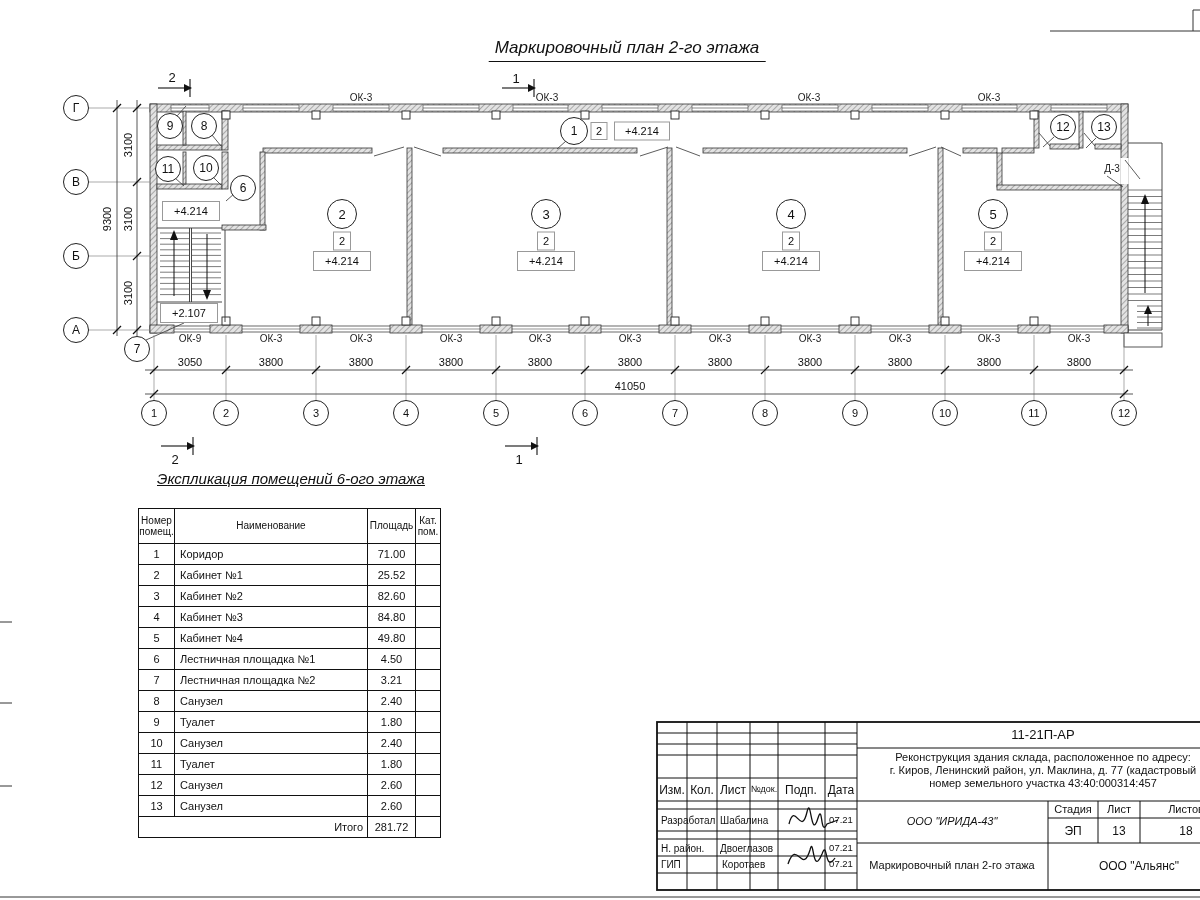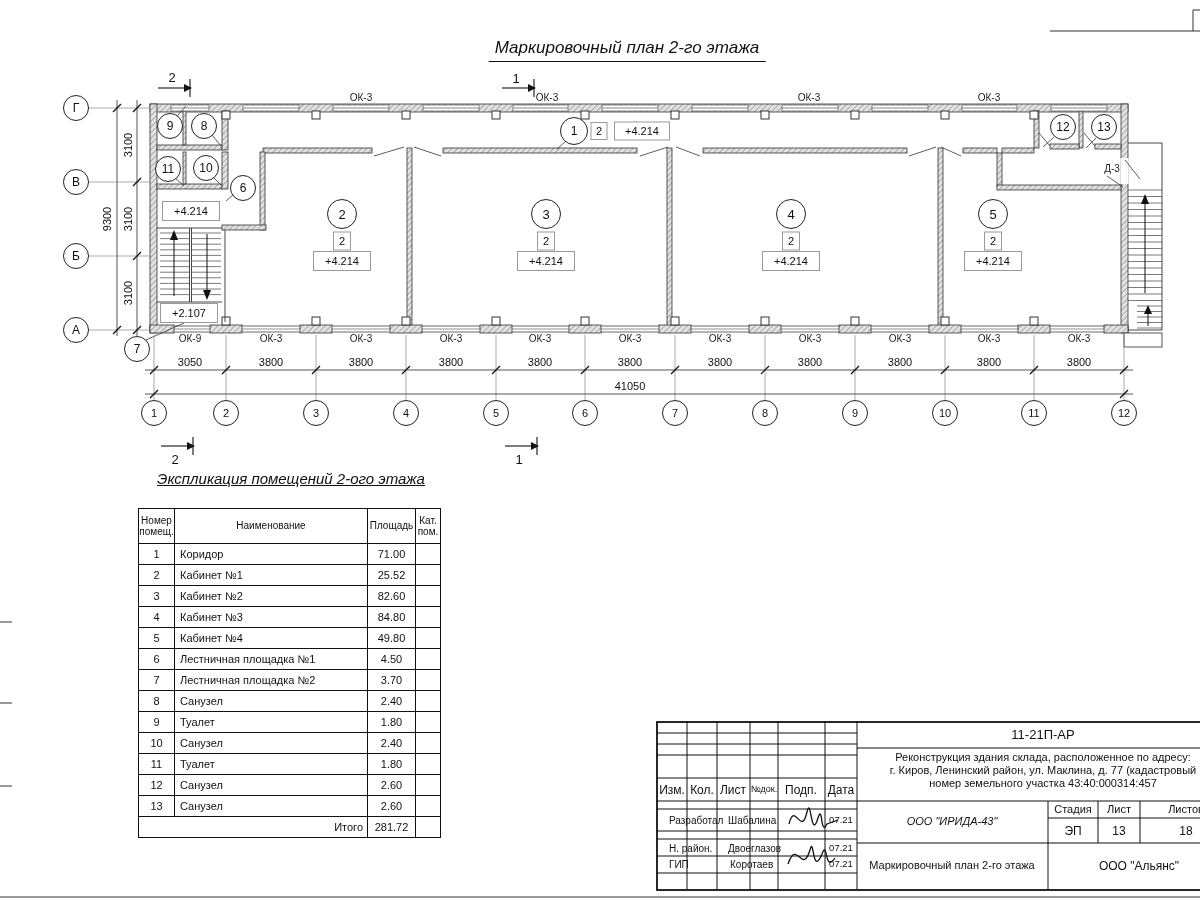--- a/index.html
+++ b/index.html
@@ -25,21 +25,21 @@
   .sched-head{position:absolute;left:157px;top:470px;font-size:15px;font-style:italic;
         text-decoration:underline;white-space:nowrap;}
   table.sched{position:absolute;left:138px;top:508px;border-collapse:collapse;
         table-layout:fixed;font-size:11px;}
   table.sched th,table.sched td{border:1px solid #111;padding:0;overflow:hidden;}
   table.sched th{height:34px;font-weight:normal;font-size:10px;line-height:1.15;text-align:center;}
   table.sched td{height:20px;text-align:center;}
   table.sched td.nm{text-align:left;padding-left:5px;margin-top:24px;}
   table.sched td.tot{text-align:right;padding-right:4px;}
   .tb{position:absolute;transform:translate(-50%,-50%);font-size:11px;white-space:nowrap;line-height:1.25;}
-  .tbl{position:absolute;transform:translate(0,-50%);font-size:10px;white-space:nowrap;margin-left:8px;}
+  .tbl{position:absolute;transform:translate(0,-50%);font-size:10px;white-space:nowrap;}
   .it{font-style:italic;}
 </style>
 </head>
 <body>
 
 <div id="sheet">
 
   <svg id="plan-svg" width="1200" height="900" viewBox="0 0 1200 900">
     <defs>
       <pattern id="hatch" width="4" height="4" patternUnits="userSpaceOnUse" patternTransform="rotate(45)">
@@ -294,21 +294,21 @@
       <line x1="857" y1="748" x2="1230" y2="748" stroke="#111" stroke-width="1"></line>
       <line x1="857" y1="801" x2="1230" y2="801" stroke="#111" stroke-width="1"></line>
       <line x1="857" y1="843" x2="1230" y2="843" stroke="#111" stroke-width="1"></line>
       <line x1="1048" y1="818" x2="1230" y2="818" stroke="#111" stroke-width="1"></line>
       <path d="M789 824 C795 800 801 838 807 812 C811 794 811 842 818 818 C823 802 820 838 827 824 L838 820" fill="none" stroke="#111" stroke-width="1.3"></path>
       <path d="M788 864 C797 838 802 876 810 850 C814 834 812 878 822 854 C828 838 824 874 835 858" fill="none" stroke="#111" stroke-width="1.3"></path>
     </svg>
 
   <div class="sheet-title">Маркировочный план 2-го этажа</div>
 
-  <div class="sched-head">Экспликация помещений 2-ого этажа</div>
+  <div class="sched-head">Экспликация помещений 6-ого этажа</div>
 
   <table class="sched">
     <colgroup>
         <col style="width:36px">
         <col style="width:193px">
         <col style="width:48px">
         <col style="width:25px">
       </colgroup>
     <thead>
       <tr>
@@ -351,21 +351,21 @@
         </tr>
         <tr>
           <td>6</td>
           <td class="nm">Лестничная площадка №1</td>
           <td>4.50</td>
           <td> </td>
         </tr>
         <tr>
           <td>7</td>
           <td class="nm">Лестничная площадка №2</td>
-          <td>3.70</td>
+          <td>3.21</td>
           <td> </td>
         </tr>
         <tr>
           <td>8</td>
           <td class="nm">Санузел</td>
           <td>2.40</td>
           <td> </td>
         </tr>
         <tr>
           <td>9</td>

